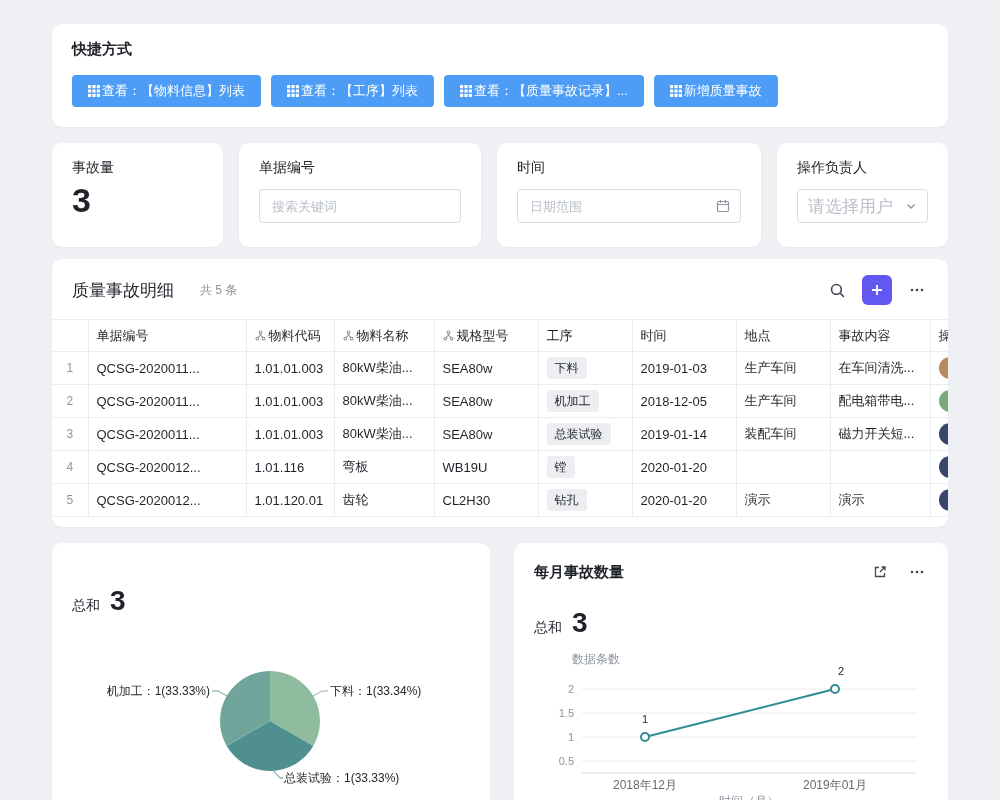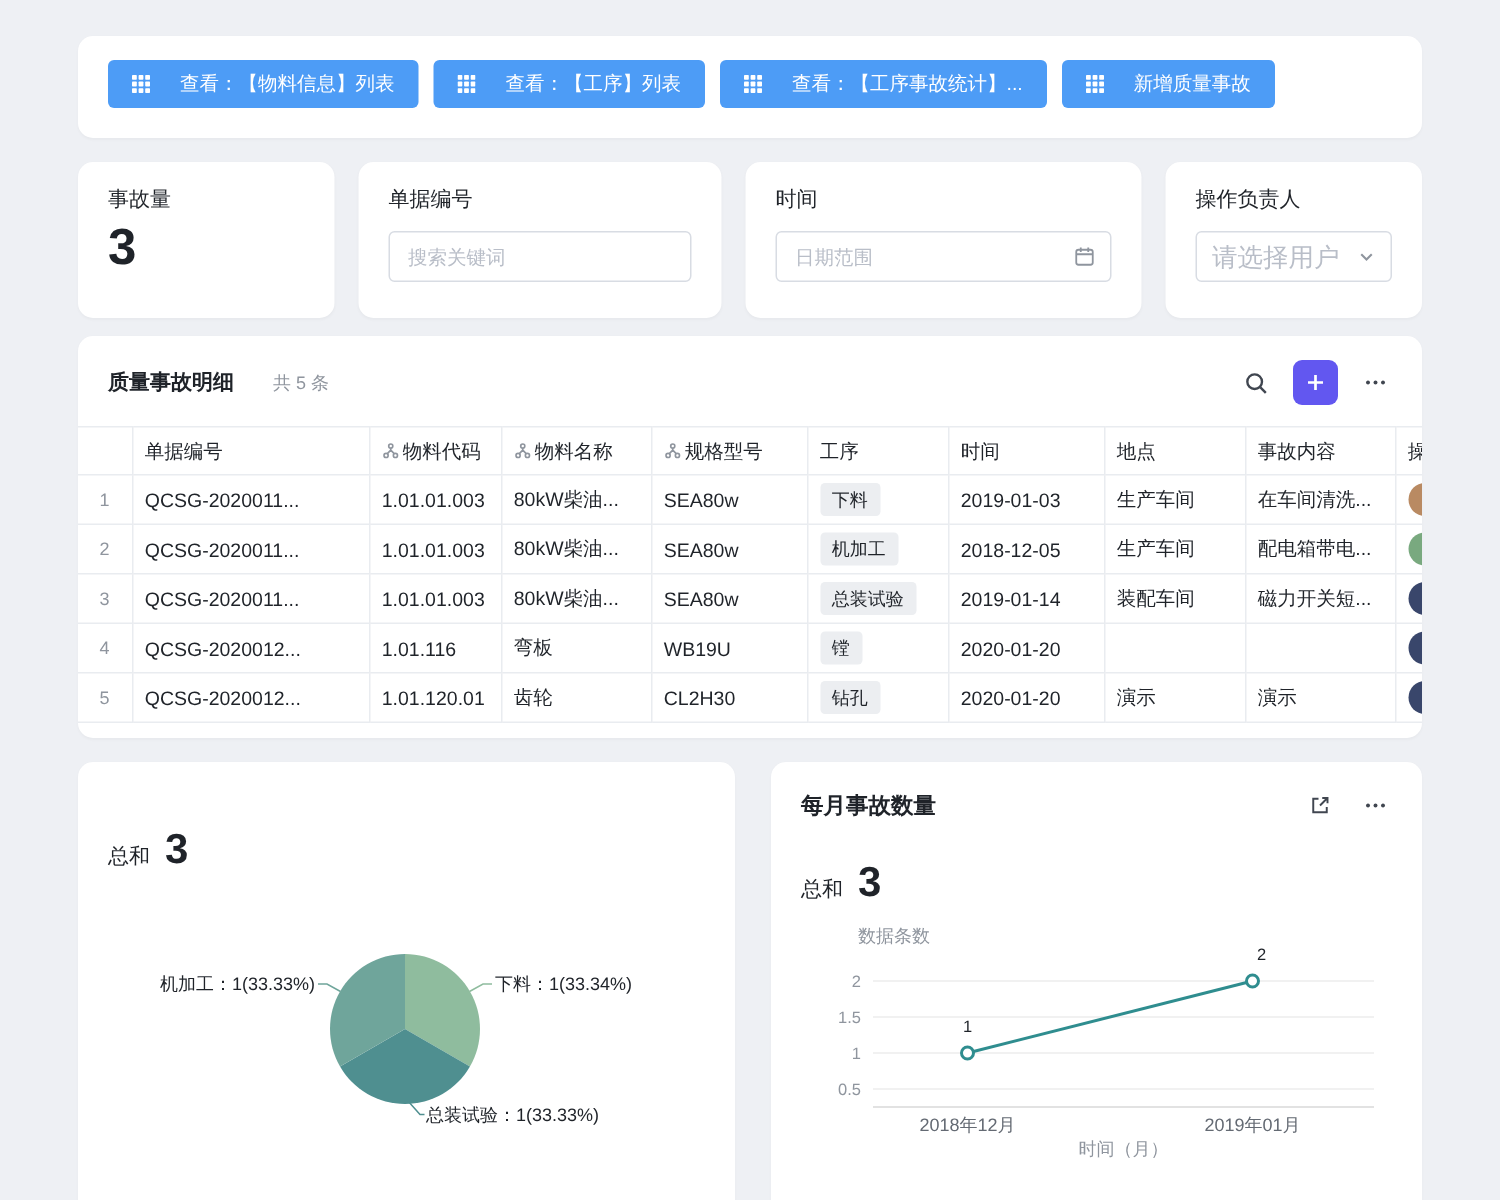--- a/index.html
+++ b/index.html
@@ -11,42 +11,42 @@
     color:#1f2329;
   }
   .page { width:896px; margin:0 auto; padding-top:24px; }
   .card { background:#fff; border-radius:10px; box-shadow:0 1px 2px rgba(0,0,0,0.03); }
 
   
   .shortcuts-card { padding:16px 20px 20px; }
   .shortcuts-title { font-size:15px; font-weight:700; margin:0 0 16px; }
   .btn-row { display:flex; gap:10px; }
   .sc-btn {
-    display:inline-flex; align-items:center; gap:20px; height:32px; padding:0 16px;
+    display:inline-flex; align-items:center; gap:2px; height:32px; padding:0 16px;
     background:#4d9cf6; color:#fff; border:none; border-radius:4px;
     font-size:13px; font-family:inherit; cursor:pointer; white-space:nowrap;
   }
 
   
   .filter-row { display:flex; gap:16px; margin-top:16px; }
   .filter-card { flex:1; height:104px; padding:16px 20px; }
   .f-label { font-size:14px; }
   .big-num { font-size:34px; font-weight:700; margin-top:6px; line-height:1; }
   .input-box {
     margin-top:12px; height:34px; border:1px solid #d8dce3; border-radius:4px;
     display:flex; align-items:center; padding:0 10px; gap:8px; background:#fff;
   }
   .input-box input { border:none; outline:none; flex:1; font-size:13px; font-family:inherit; color:#1d4ed8; background:transparent; min-width:0; }
   .input-box input::placeholder { color:#b9bec8; }
   .ph { color:#b9bec8; font-size:17px; flex:1; }
 
   
   .table-card { margin-top:12px; overflow:hidden; padding-bottom:10px; }
   .table-head { display:flex; align-items:center; padding:16px 20px 14px; }
-  .t-title { font-size:14px; font-weight:700; }
+  .t-title { font-size:17px; font-weight:400; }
   .t-count { font-size:12px; color:#8f959e; margin-left:26px; }
   .t-actions { margin-left:auto; display:flex; align-items:center; gap:14px; }
   .icon-btn { background:none; border:none; padding:2px; cursor:pointer; display:flex; color:#404650; }
   .add-btn { width:30px; height:30px; border-radius:6px; background:#6257f0; border:none; cursor:pointer; display:flex; align-items:center; justify-content:center; }
   table { border-collapse:collapse; table-layout:fixed; width:958px; font-size:13px; }
   th,td { border-right:1px solid #e9ecf0; border-bottom:1px solid #e9ecf0; height:33px; padding:0 8px; text-align:left; white-space:nowrap; overflow:hidden; font-weight:400; }
   thead th { border-top:1px solid #e9ecf0; height:32px; color:#1f2329; font-weight:500; }
   th svg { vertical-align:-1px; margin-right:3px; }
   .rownum { color:#8f959e; text-align:center; font-size:12px; }
   .tag { display:inline-block; background:#eceef1; border-radius:3px; padding:2px 8px; font-size:12px; line-height:1.5; }
@@ -64,20 +64,21 @@
   .total-label { font-size:14px; }
   .total-value { font-size:28px; font-weight:700; line-height:1; }
   svg.chart { display:block; margin-top:8px; }
 </style>
 </head>
 <body>
 
 <div class="page">
 
   <section class="card shortcuts-card">
+    <h2 class="shortcuts-title">快捷方式</h2>
     <div class="btn-row" id="shortcut-buttons">
         <button class="sc-btn">
           <svg width="12" height="12" viewBox="0 0 12 12" fill="#fff">
             <rect x="0" y="0" width="3.2" height="3.2" rx="0.5"></rect>
             <rect x="4.4" y="0" width="3.2" height="3.2" rx="0.5"></rect>
             <rect x="8.8" y="0" width="3.2" height="3.2" rx="0.5"></rect>
             <rect x="0" y="4.4" width="3.2" height="3.2" rx="0.5"></rect>
             <rect x="4.4" y="4.4" width="3.2" height="3.2" rx="0.5"></rect>
             <rect x="8.8" y="4.4" width="3.2" height="3.2" rx="0.5"></rect>
             <rect x="0" y="8.8" width="3.2" height="3.2" rx="0.5"></rect>
@@ -105,21 +106,21 @@
             <rect x="0" y="0" width="3.2" height="3.2" rx="0.5"></rect>
             <rect x="4.4" y="0" width="3.2" height="3.2" rx="0.5"></rect>
             <rect x="8.8" y="0" width="3.2" height="3.2" rx="0.5"></rect>
             <rect x="0" y="4.4" width="3.2" height="3.2" rx="0.5"></rect>
             <rect x="4.4" y="4.4" width="3.2" height="3.2" rx="0.5"></rect>
             <rect x="8.8" y="4.4" width="3.2" height="3.2" rx="0.5"></rect>
             <rect x="0" y="8.8" width="3.2" height="3.2" rx="0.5"></rect>
             <rect x="4.4" y="8.8" width="3.2" height="3.2" rx="0.5"></rect>
             <rect x="8.8" y="8.8" width="3.2" height="3.2" rx="0.5"></rect>
           </svg>
-          <span>查看：【工序事故统计】...</span>
+          <span>查看：【质量事故记录】...</span>
         </button>
         <button class="sc-btn">
           <svg width="12" height="12" viewBox="0 0 12 12" fill="#fff">
             <rect x="0" y="0" width="3.2" height="3.2" rx="0.5"></rect>
             <rect x="4.4" y="0" width="3.2" height="3.2" rx="0.5"></rect>
             <rect x="8.8" y="0" width="3.2" height="3.2" rx="0.5"></rect>
             <rect x="0" y="4.4" width="3.2" height="3.2" rx="0.5"></rect>
             <rect x="4.4" y="4.4" width="3.2" height="3.2" rx="0.5"></rect>
             <rect x="8.8" y="4.4" width="3.2" height="3.2" rx="0.5"></rect>
             <rect x="0" y="8.8" width="3.2" height="3.2" rx="0.5"></rect>

